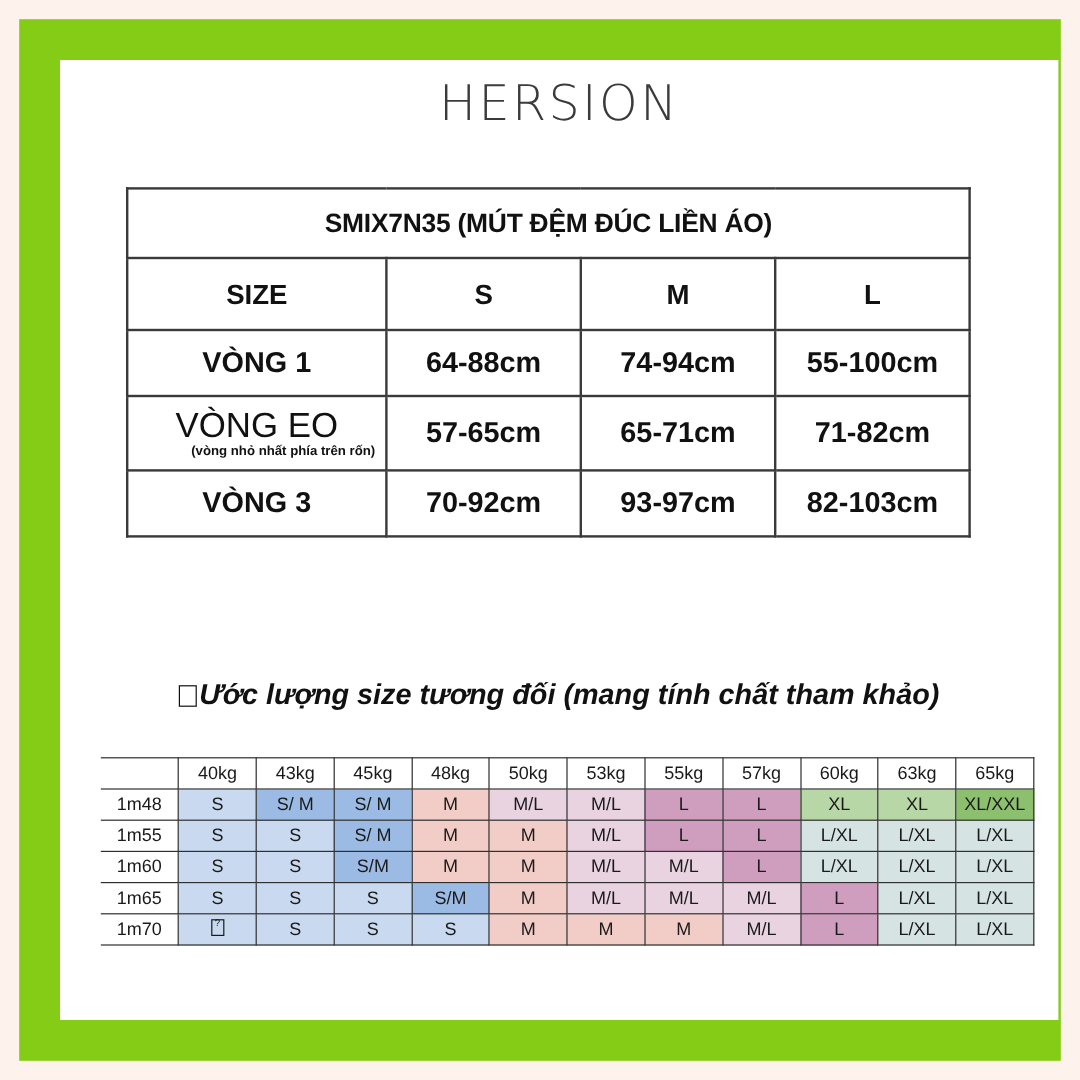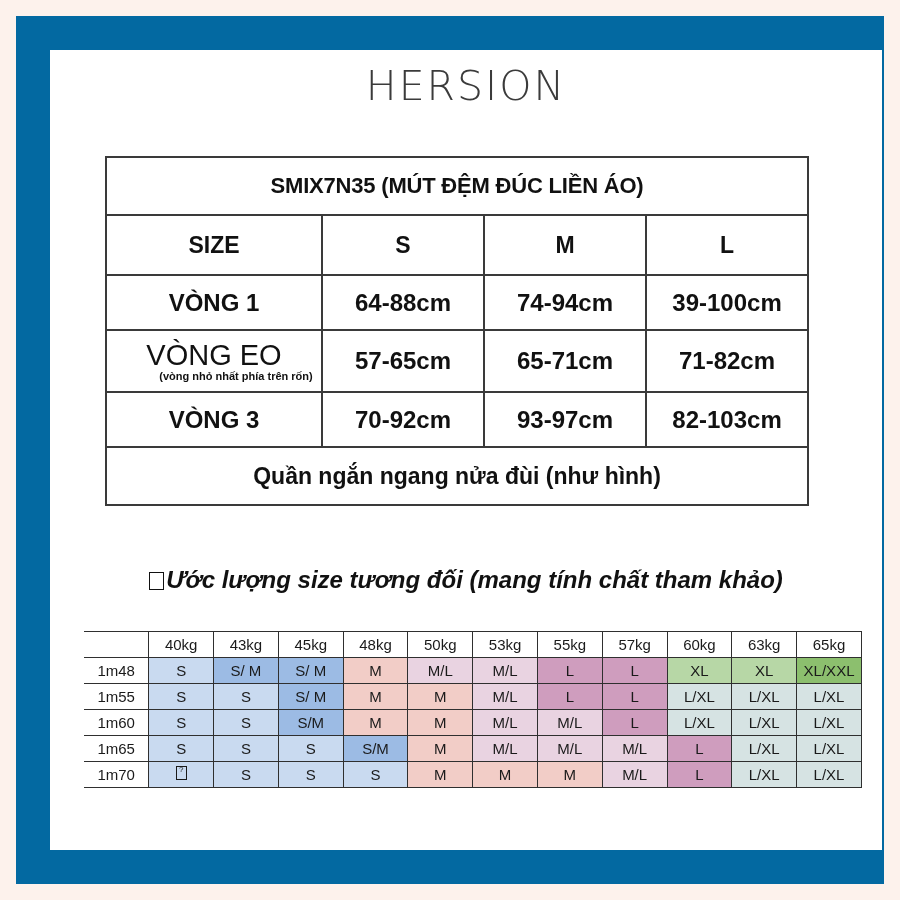--- a/index.html
+++ b/index.html
@@ -21,21 +21,21 @@
     height: 900px;
     background: #fdf2ec;
     box-sizing: border-box;
   }
   #frame {
     position: absolute;
     left: 16px;
     top: 16px;
     width: 868px;
     height: 868px;
-    background: #0369a1;
+    background: #84cc16;
     box-sizing: border-box;
   }
   #sheet {
     position: absolute;
     left: 34px;
     top: 34px;
     width: 832px;
     height: 800px;
     background: #ffffff;
     box-sizing: border-box;
@@ -218,39 +218,36 @@
           <tr>
             <td class="st-head">SIZE</td>
             <td class="st-head">S</td>
             <td class="st-head">M</td>
             <td class="st-head">L</td>
           </tr>
           <tr class="st-row">
             <td>VÒNG 1</td>
             <td>64-88cm</td>
             <td>74-94cm</td>
-            <td>39-100cm</td>
+            <td>55-100cm</td>
           </tr>
           <tr class="st-row eo">
             <td class="eo-label">
               <span class="eo-main">VÒNG EO</span>
               <span class="eo-sub">(vòng nhỏ nhất phía trên rốn)</span>
             </td>
             <td class="eo-val">57-65cm</td>
             <td class="eo-val">65-71cm</td>
             <td class="eo-val">71-82cm</td>
           </tr>
           <tr class="st-row">
             <td>VÒNG 3</td>
             <td>70-92cm</td>
             <td>93-97cm</td>
             <td>82-103cm</td>
-          </tr>
-          <tr>
-            <td class="st-foot" colspan="4">Quần ngắn ngang nửa đùi (như hình)</td>
           </tr>
         </tbody>
       </table>
 
       <div id="caption"><span class="tofu"></span><span>Ước lượng size tương đối (mang tính chất tham khảo)</span></div>
 
       <table id="wt-table">
         <tbody id="wt-body">
             <tr>
               <td class="corner"></td>

